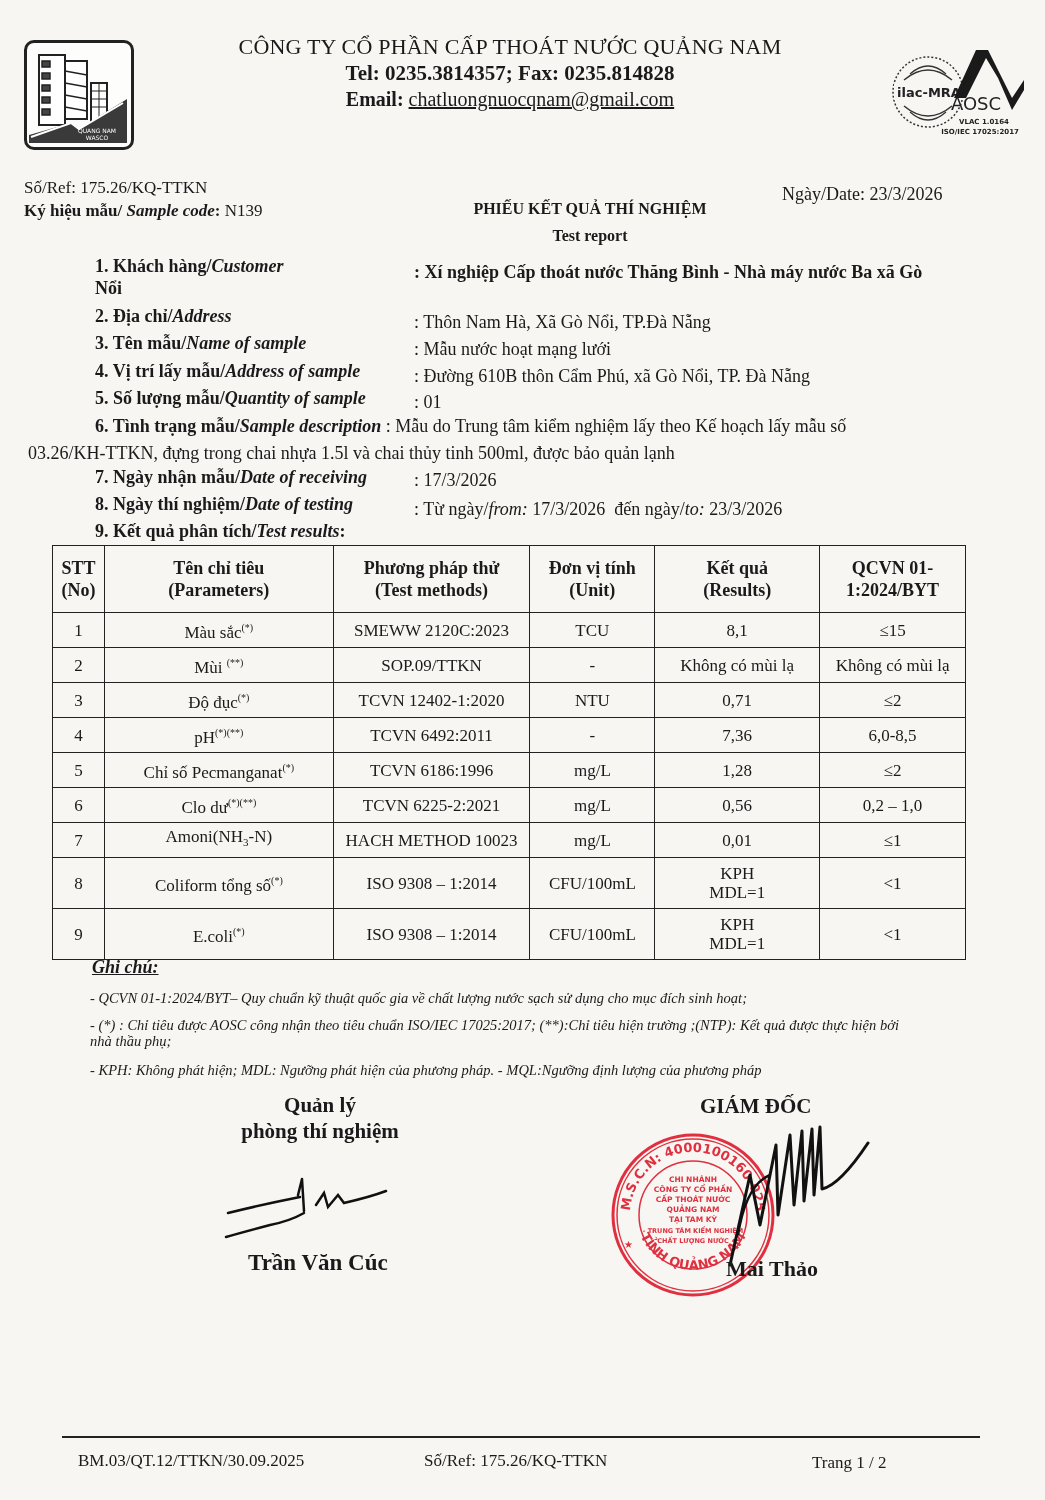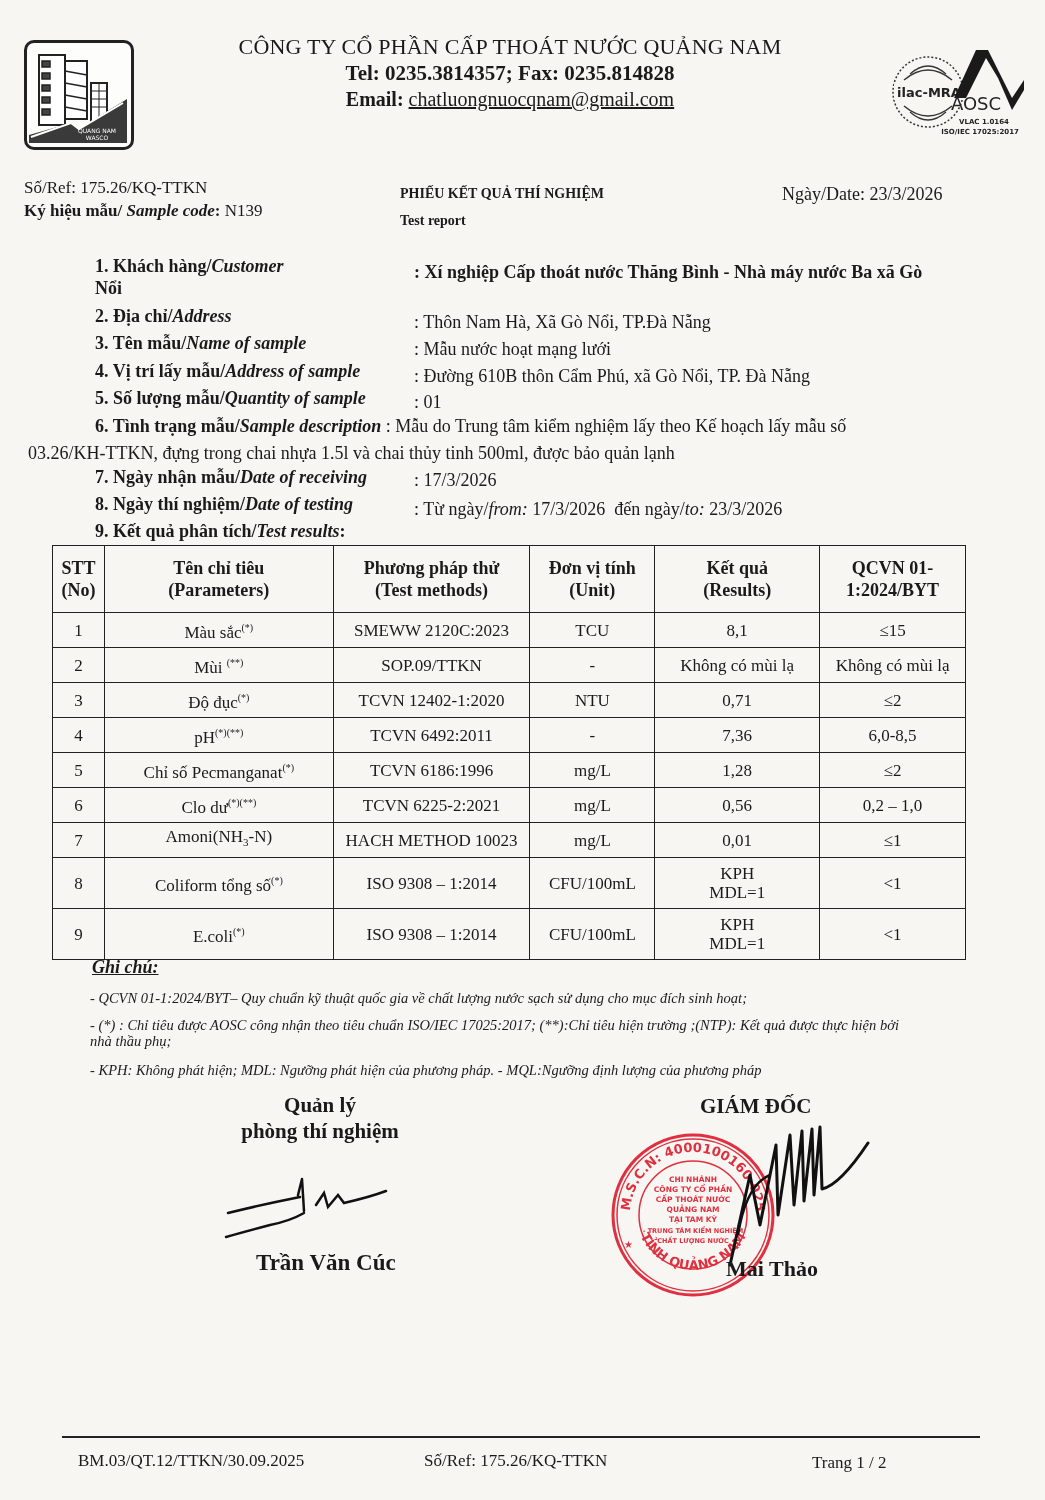--- a/index.html
+++ b/index.html
@@ -22,21 +22,21 @@
   .hq-line { font-size: 21px; font-weight: bold; }
   .tel-line { font-size: 21px; font-weight: bold; }
   .email-line { font-size: 20px; }
   .email-line b { font-weight: bold; }
   .email-link { text-decoration: underline; text-align: center; }
   .ilac { left: 858px; top: 50px; width: 78px; height: 86px; margin-left: 32px; }
   .aosc { left: 936px; top: 48px; width: 90px; height: 92px; }
   
   .ref-block { left: 24px; top: 176px; font-size: 17px; line-height: 23px; font-family: "Liberation Serif", serif; }
   .ref-block .b { font-weight: bold; }
-  .title-block { left: 400px; top: 180px; width: 380px; font-weight: bold; font-size: 14px; line-height: 27px; }
+  .title-block { left: 400px; top: 195px; width: 380px; text-align: center; font-weight: bold; font-size: 16px; line-height: 27px; }
   .date { left: 782px; top: 184px; font-size: 18px; }
   
   .info { font-size: 18px; line-height: 20px; }
   .info .lbl { font-weight: bold; }
   .info .lbl i { font-weight: bold; font-style: italic; text-align: center; }
   .info .val { }
   .info .val.b { font-weight: bold; }
   
   table.results {
     position: absolute; left: 52px; top: 545px; width: 914px;
@@ -49,21 +49,21 @@
   table.results td { height: 34px; line-height: 19px; }
   table.results tr.tall td { height: 50px; }
   sup { font-size: 10px; }
   sub { font-size: 11px; }
   
   .notes-title { left: 92px; top: 957px; font-size: 18px; font-weight: bold; font-style: italic; text-decoration: underline; }
   .note { font-size: 14.5px; font-style: italic; line-height: 17px; }
   
   .sig-left { left: 200px; top: 1092px; width: 240px; text-align: center; font-weight: bold; font-size: 21px; line-height: 26px; }
   .sig-right-title { left: 700px; top: 1094px; font-weight: bold; font-size: 21px; }
-  .signer-left { left: 256px; top: 1250px; font-weight: bold; font-size: 23px; text-align: right; }
+  .signer-left { left: 248px; top: 1250px; font-weight: bold; font-size: 23px; text-align: right; }
   .signer-right { left: 726px; top: 1256px; font-weight: bold; font-size: 22px; }
   .stamp { left: 608px; top: 1130px; width: 170px; height: 170px; }
   .sign-left-svg { left: 220px; top: 1175px; width: 170px; height: 70px; }
   .sign-right-svg { left: 690px; top: 1115px; width: 180px; height: 160px; }
   
   .footer-line { left: 62px; top: 1436px; width: 918px; height: 0; border-top: 2px solid #222; }
   .footer { top: 1451px; font-size: 17px; }
 </style>
 </head>
 <body>

